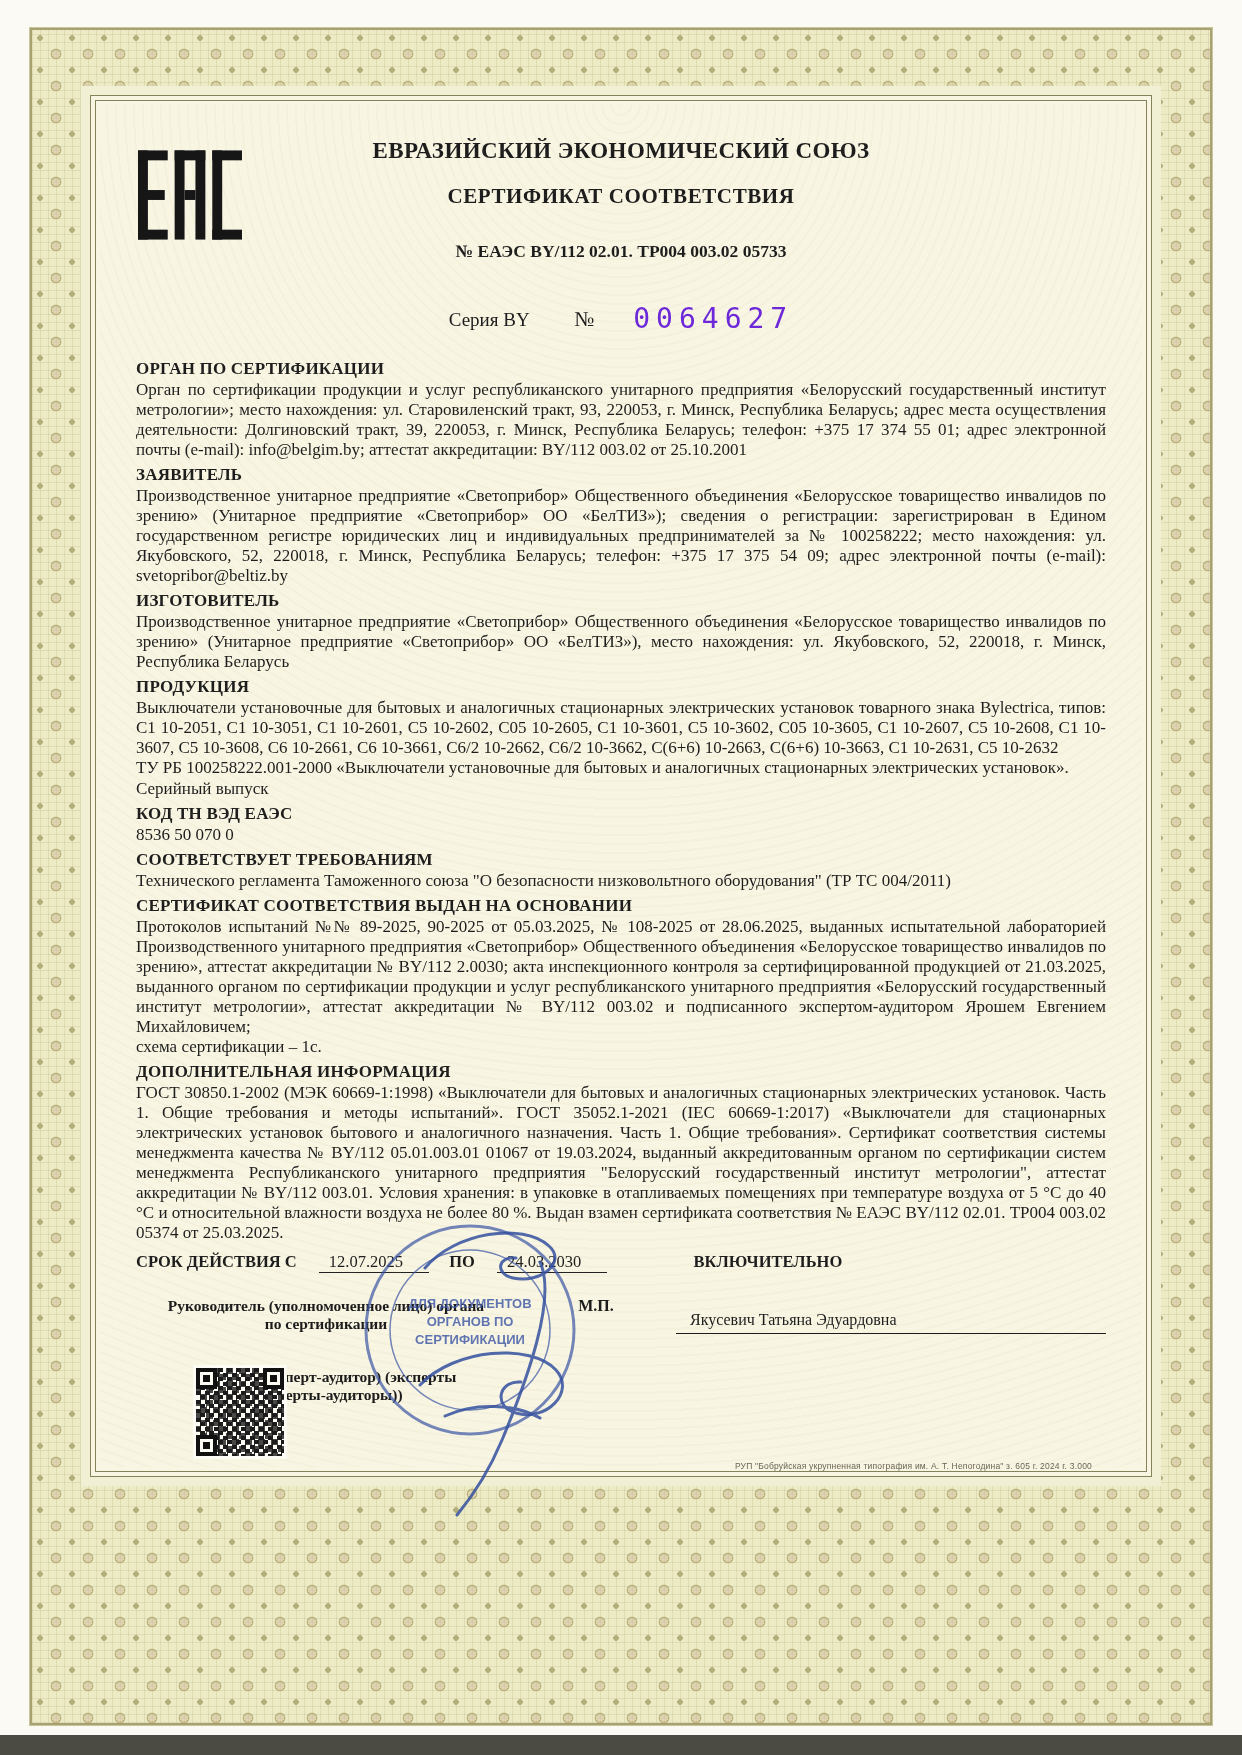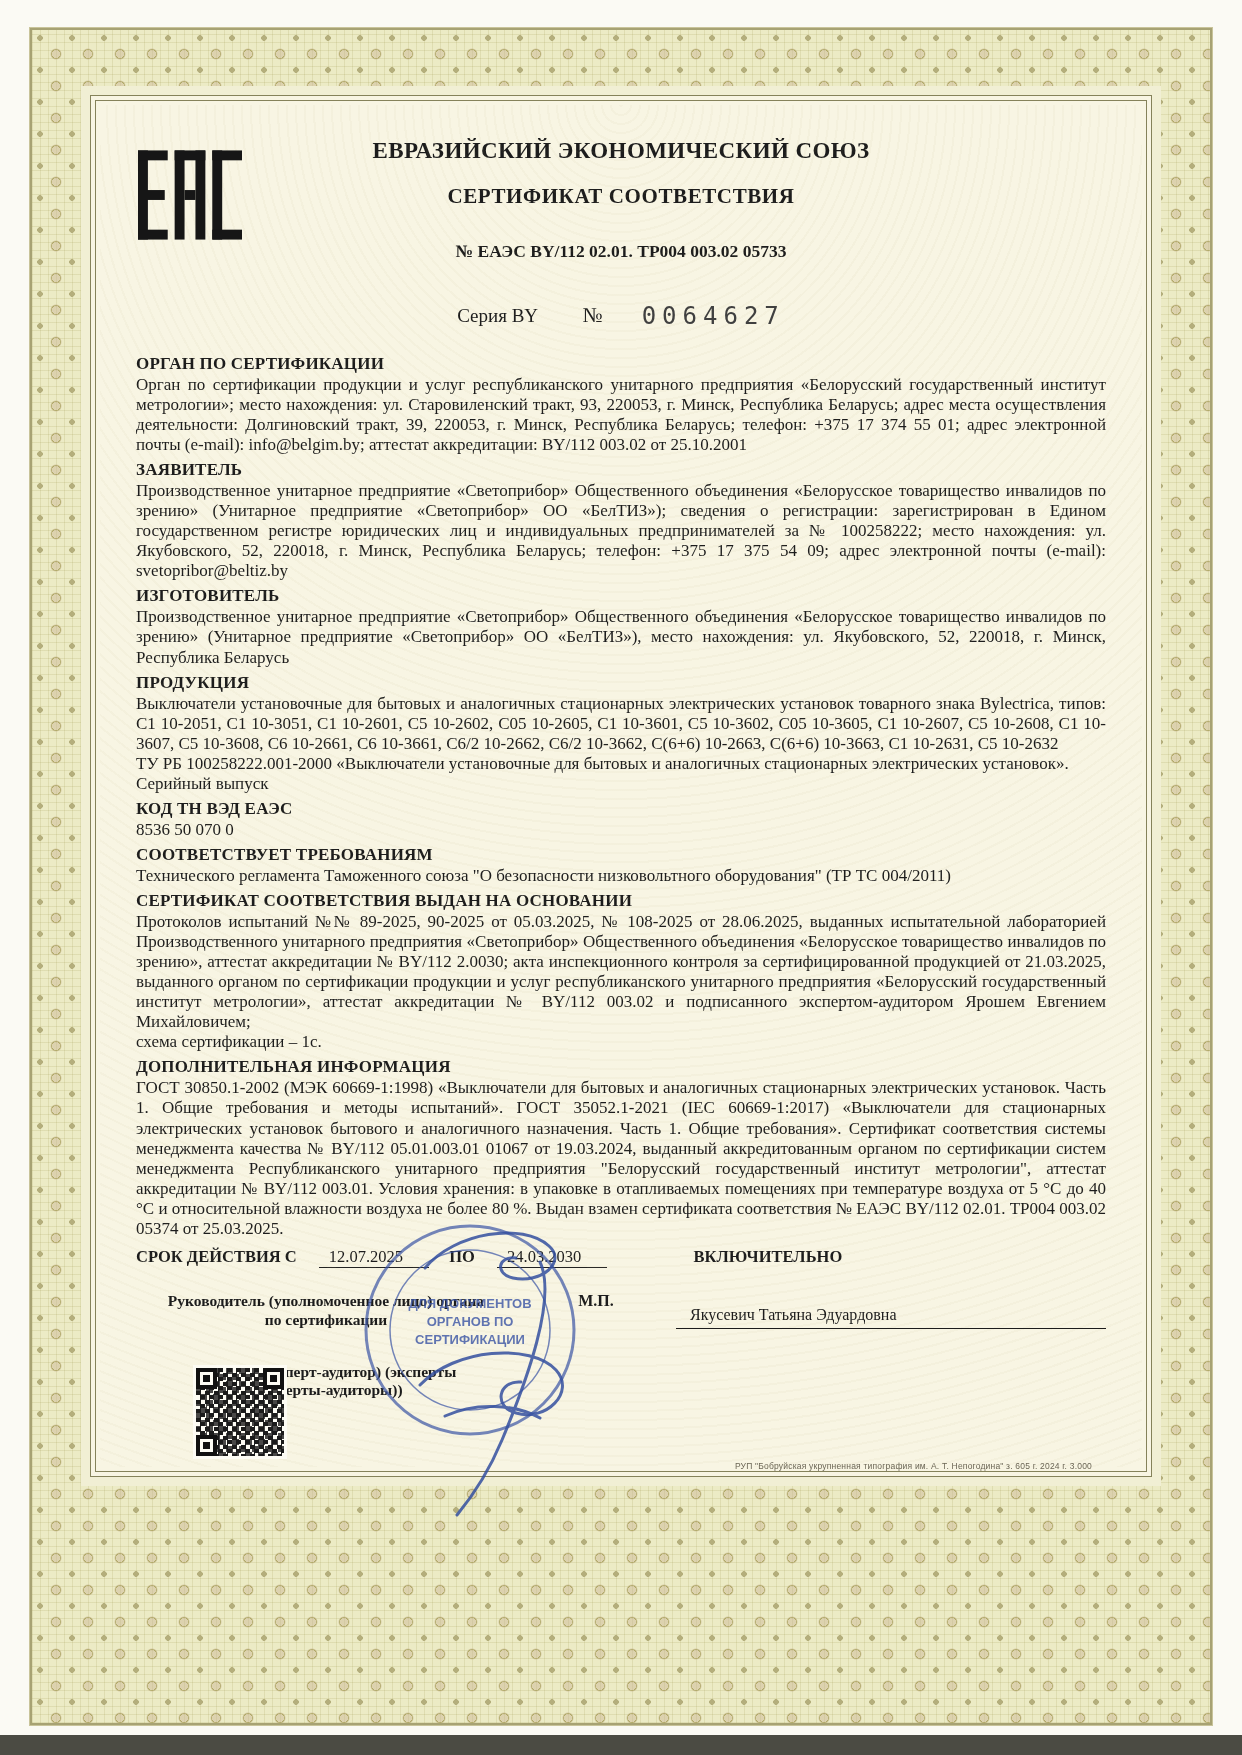--- a/index.html
+++ b/index.html
@@ -46,21 +46,21 @@
   .eac-logo svg { width: 100%; height: 100%; }
   
   .union-title  { text-align:center; font-size:23px; font-weight:bold; letter-spacing:.4px; margin: 12px 0 20px; }
   .doc-title    { text-align:center; font-size:21px; font-weight:bold; letter-spacing:.6px; margin: 0 0 32px; }
   .cert-number  { text-align:center; font-size:17.5px; font-weight:bold; margin: 0 0 38px; }
   .series-row   { text-align:center; font-size:19px; margin: 0 0 26px; }
   .series-label { margin-right: 40px; }
   .number-sign  { margin-right: 34px; font-size:21px; }
   .series-number{
     font-family: "DejaVu Sans Mono", monospace;
-    color: #404040; font-size: 24px; letter-spacing: 6px; font-weight: 500;
+    color: #6d28d9; font-size: 28px; letter-spacing: 6px; font-weight: 500;
     position: relative; top: 2px;
   }
   
   .section-heading { font-size: 17px; font-weight: bold; margin: 5px 0 1px; letter-spacing:.2px; }
   .section-text    { text-align: justify; }
   .plain-line      { margin: 0; }
   
   .validity { margin-top: 8px; font-size: 16.5px; white-space: nowrap; }
   .b { font-weight: bold; }
   .date-ul { border-bottom: 1.4px solid #222; padding: 0 26px 1px 10px; margin: 0 16px 0 18px; }

